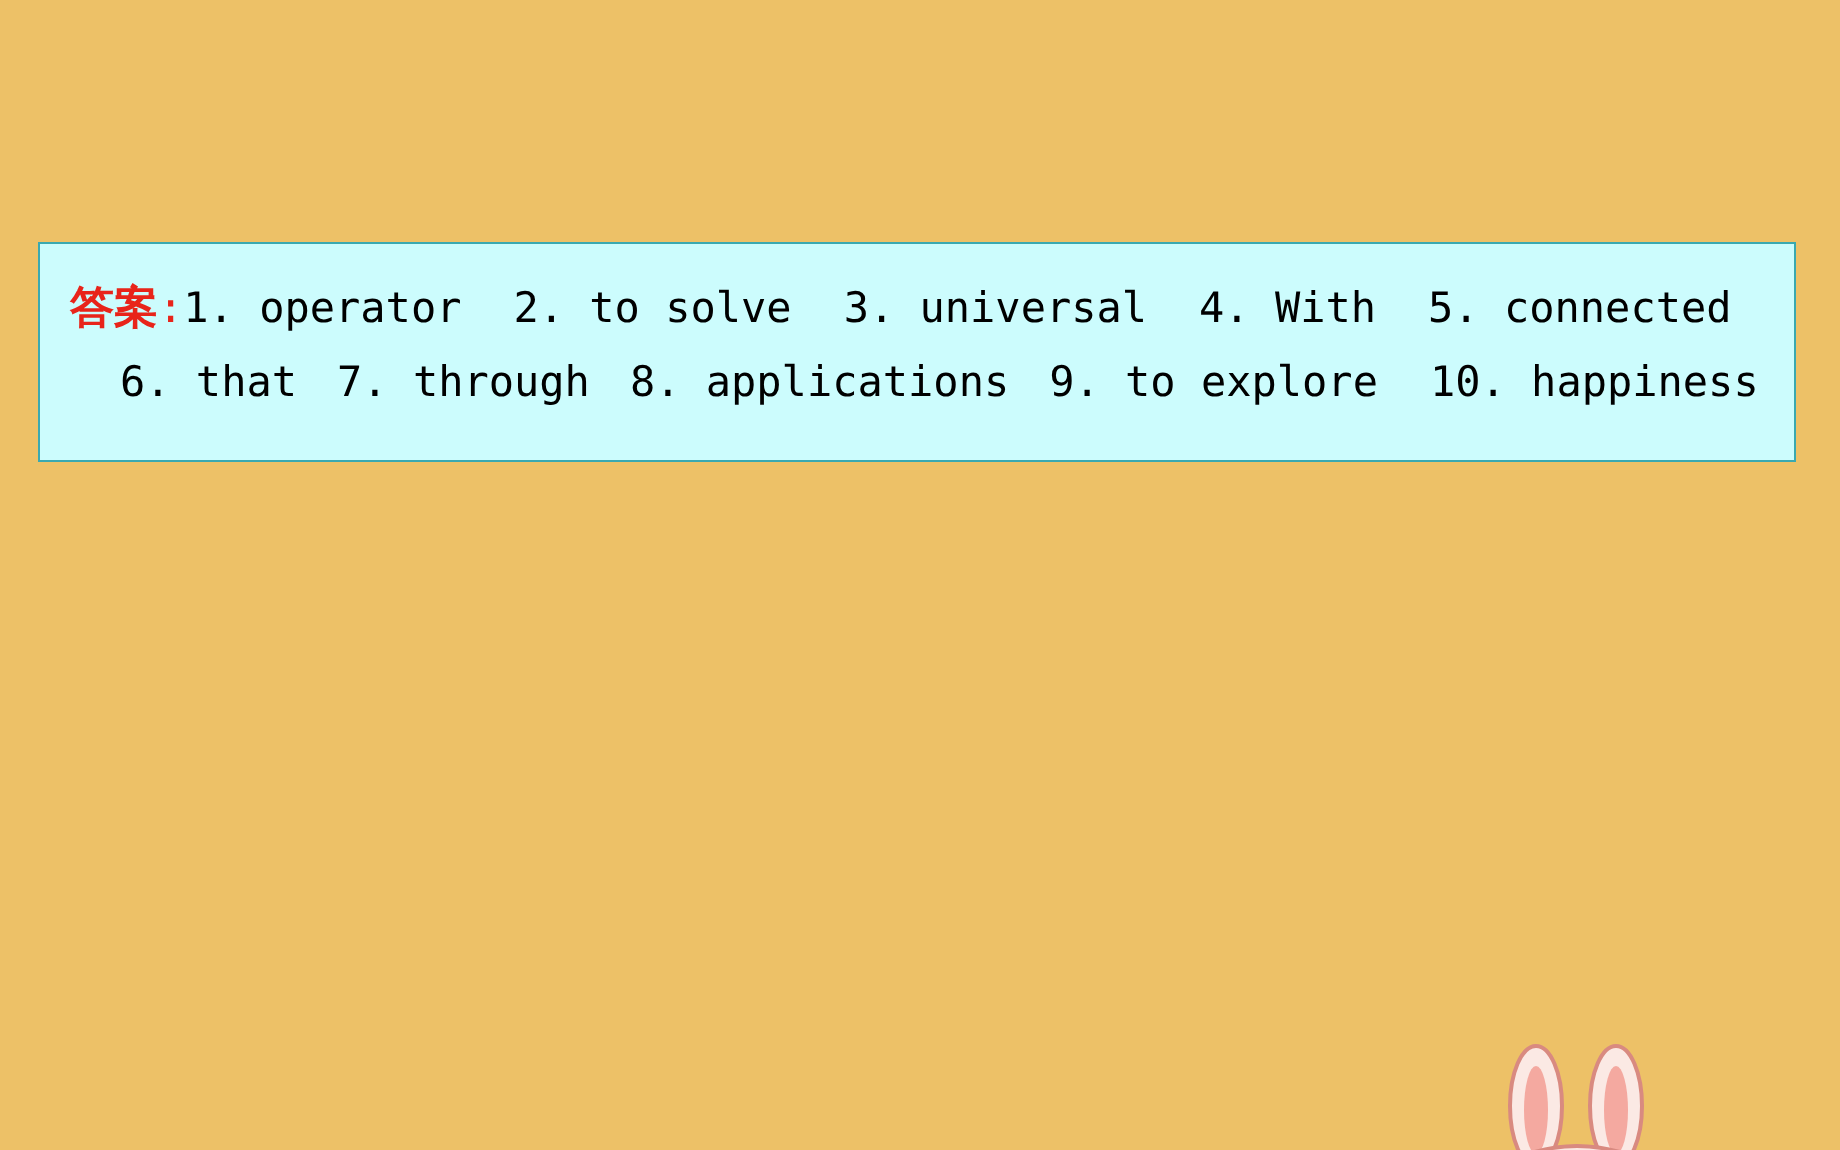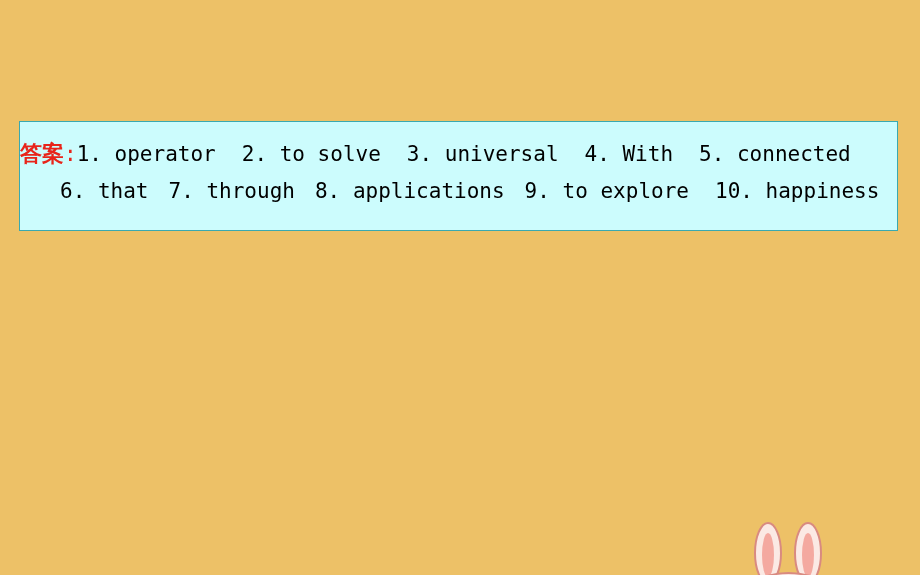--- a/index.html
+++ b/index.html
@@ -30,21 +30,21 @@
   }
   .answer-line {
     position: absolute;
     left: 0;
     width: 100%;
     white-space: nowrap;
     font-size: 21px;
     color: #000000;
     letter-spacing: 0px;
   }
-  .line1 { top: 17px; }
+  .line1 { top: 17px; padding-left: 15px; }
   .line2 { top: 57px; padding-left: 40px; }
 
   .label-cn {
     color: #e8241a;
     font-family: "DejaVu Sans", sans-serif;
     font-weight: bold;
     font-size: 22px;
   }
   .colon {
     color: #e8241a;

